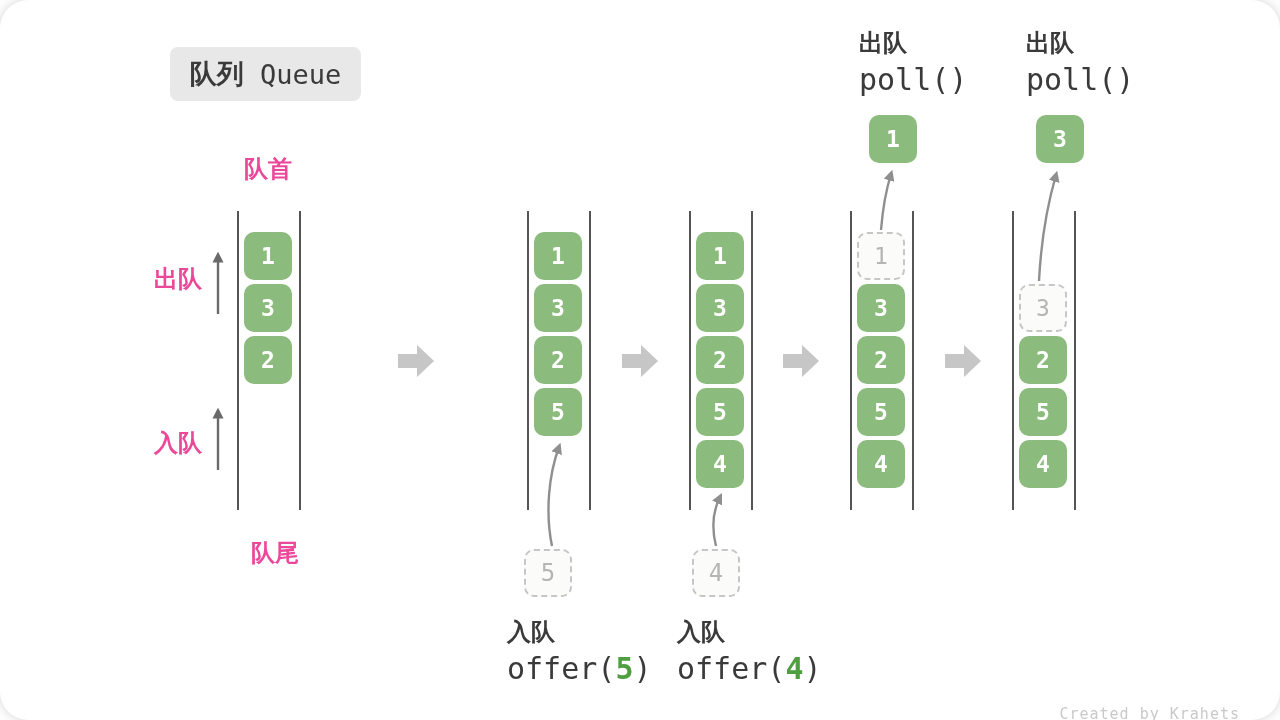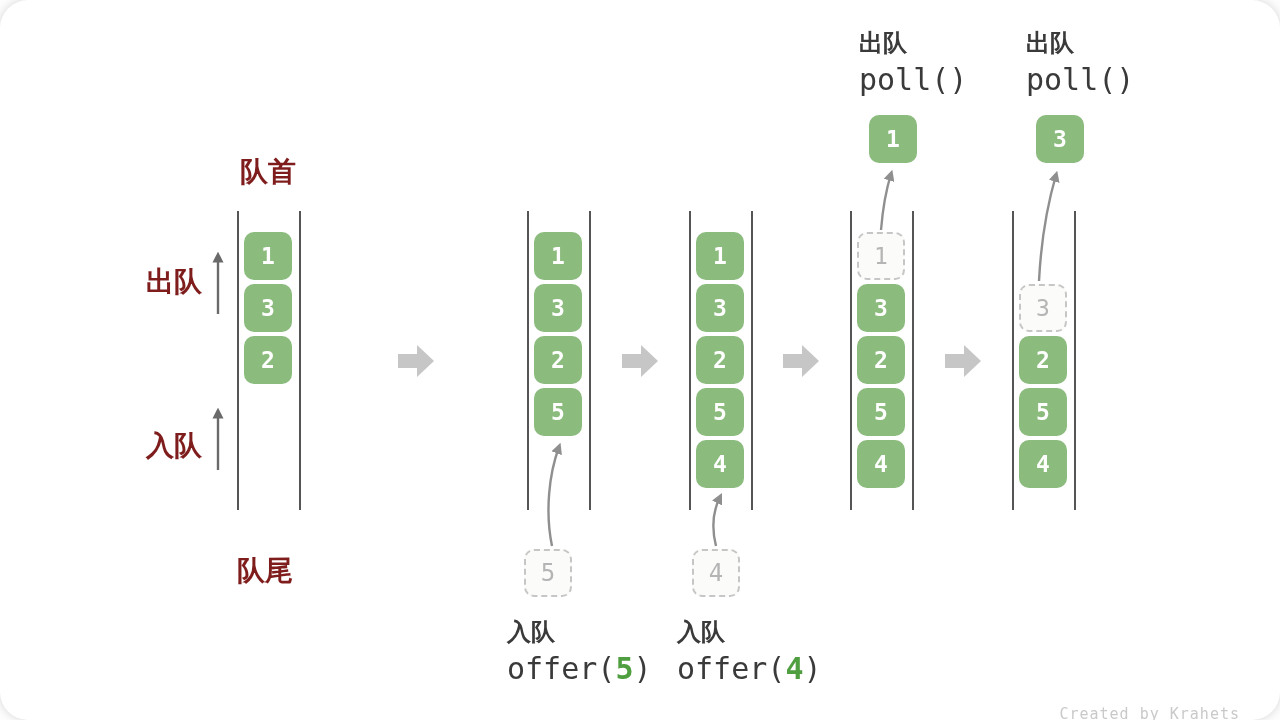--- a/index.html
+++ b/index.html
@@ -8,21 +8,21 @@
     border-radius:28px;box-shadow:0 0 10px rgba(0,0,0,.16);
     overflow:hidden;font-family:"Liberation Sans","DejaVu Sans",sans-serif;color:#3a3a3a;
   }
   .title-box{
     position:absolute;left:170px;top:47px;width:191px;height:54px;
     background:#e8e8e8;border-radius:8px;display:flex;align-items:center;justify-content:center;
     font-size:27px;white-space:pre;
   }
   .title-zh{font-weight:bold;}
   .title-en{font-family:"DejaVu Sans Mono","Liberation Mono",monospace;}
-  .zh-label{position:absolute;font-size:28px;font-weight:bold;color:#7f1d1d;}
+  .zh-label{position:absolute;font-size:24px;font-weight:bold;color:#ec4899;}
   .q-wall{position:absolute;width:2px;height:299px;top:211px;background:#555555;}
   .cell{
     position:absolute;width:48px;height:48px;border-radius:10px;background:#8bbb7d;
     color:#ffffff;display:flex;align-items:center;justify-content:center;
     font-family:"DejaVu Sans Mono","Liberation Mono",monospace;font-size:23px;font-weight:bold;
   }
   .cell.dashed{
     background:#fbfbf9;border:2px dashed #c6c6c6;color:#b5b5b5;box-sizing:border-box;font-weight:normal;
   }
   .staged{
@@ -49,23 +49,26 @@
     position:absolute;right:40px;top:674px;
     font-family:"DejaVu Sans Mono","Liberation Mono",monospace;
     font-size:15px;color:#c9c9c9;letter-spacing:1px;margin-top:31px;
   }
 </style>
 </head>
 <body>
 
 <div class="canvas">
 
+  <div class="title-box">
+    <span class="title-zh">队列</span><span class="title-en"> Queue</span>
+  </div>
 
   <div class="zh-label" style="left:237px;top:153px;width:62px;text-align:center;">队首</div>
-  <div class="zh-label" style="left:237px;top:552px;width:62px;text-align:left;">队尾</div>
+  <div class="zh-label" style="left:237px;top:537px;width:62px;text-align:right;">队尾</div>
 
   <div class="zh-label" style="left:140px;top:263px;width:62px;text-align:right;">出队</div>
   <div class="zh-label" style="left:140px;top:427px;width:62px;text-align:right;">入队</div>
 
   <div>
     <div class="q-wall" style="left:237px;"></div>
     <div class="q-wall" style="left:299px;"></div>
     <div class="cell" style="left:244px;top:232px;">1</div>
     <div class="cell" style="left:244px;top:284px;">3</div>
     <div class="cell" style="left:244px;top:336px;">2</div>

